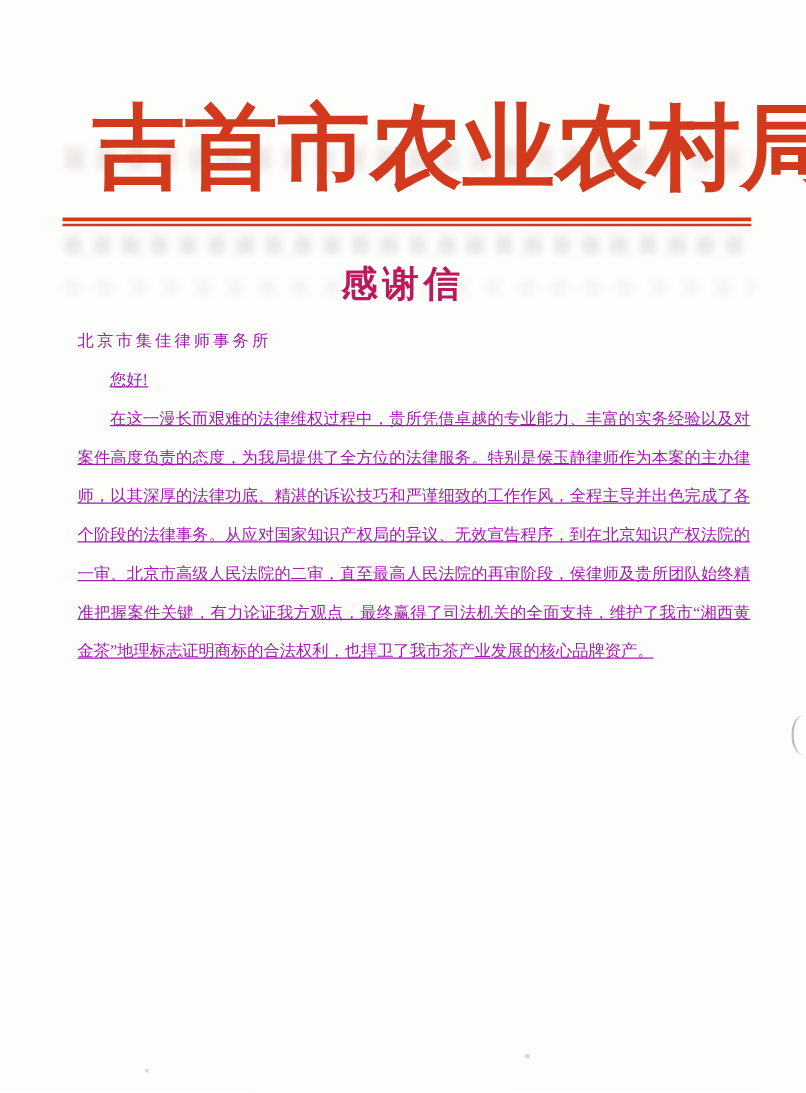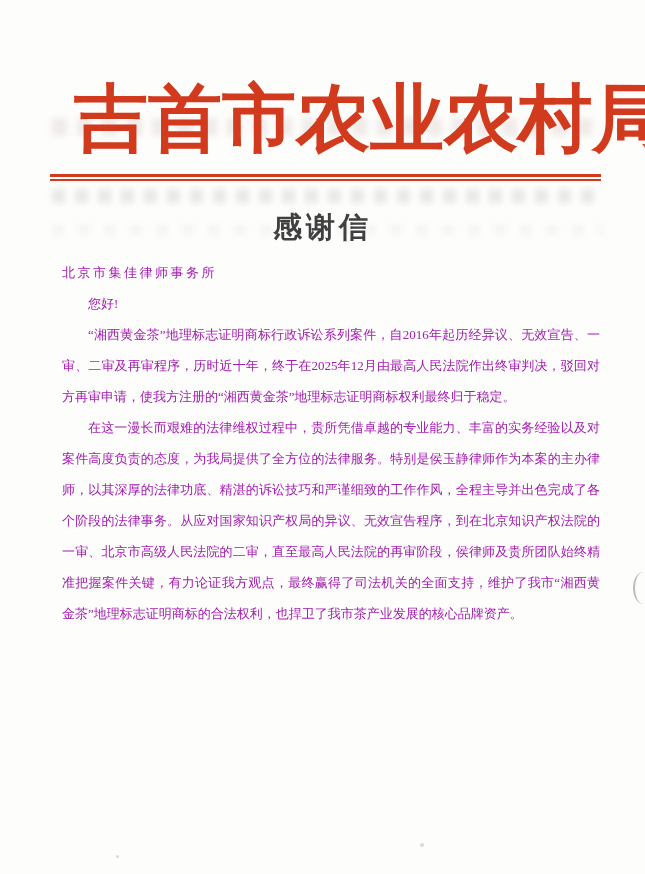--- a/index.html
+++ b/index.html
@@ -55,38 +55,38 @@
     position: absolute;
     top: 208px;
     left: 0;
     width: 100%;
     margin: 0;
     text-align: center;
     font-family: "Liberation Sans", sans-serif;
     font-weight: 700;
     font-size: 29px;
     letter-spacing: 4px;
-    color: #404040;
+    color: #be185d;
   }
 
   
   .letter-body {
     position: absolute;
     top: 257px;
     left: 62px;
     width: 538px;
     font-size: 13px;
     line-height: 31px;
     color: #a21caf;
     text-align: justify;
     text-justify: inter-character;
   }
   .letter-body p { margin: 0; }
   .recipient { letter-spacing: 2.5px; }
-  .indent { text-indent: 2em; }
+  .indent { text-indent: 2em; text-decoration: underline; }
 
   
   .bleed {
     position: absolute;
     left: 52px;
     right: 42px;
     height: 18px;
     filter: blur(3px);
     pointer-events: none;
     background: repeating-linear-gradient(90deg,
@@ -157,17 +157,16 @@
   <div class="head-rule">
     <div class="rule-top"></div>
     <div class="rule-bottom"></div>
   </div>
 
   <h1 class="letter-title">感谢信</h1>
 
   <div class="letter-body">
     <p class="recipient">北京市集佳律师事务所</p>
     <p class="indent">您好!</p>
-    <p class="indent">“湘西黄金茶”地理标志证明商标行政诉讼系列案件，自2016年起历经异议、无效宣告、一审、二审及再审程序，历时近十年，终于在2025年12月由最高人民法院作出终审判决，驳回对方再审申请，使我方注册的“湘西黄金茶”地理标志证明商标权利最终归于稳定。</p>
     <p class="indent">在这一漫长而艰难的法律维权过程中，贵所凭借卓越的专业能力、丰富的实务经验以及对案件高度负责的态度，为我局提供了全方位的法律服务。特别是侯玉静律师作为本案的主办律师，以其深厚的法律功底、精湛的诉讼技巧和严谨细致的工作作风，全程主导并出色完成了各个阶段的法律事务。从应对国家知识产权局的异议、无效宣告程序，到在北京知识产权法院的一审、北京市高级人民法院的二审，直至最高人民法院的再审阶段，侯律师及贵所团队始终精准把握案件关键，有力论证我方观点，最终赢得了司法机关的全面支持，维护了我市“湘西黄金茶”地理标志证明商标的合法权利，也捍卫了我市茶产业发展的核心品牌资产。</p>
   </div>
 
 </div>
 
 </body></html>

